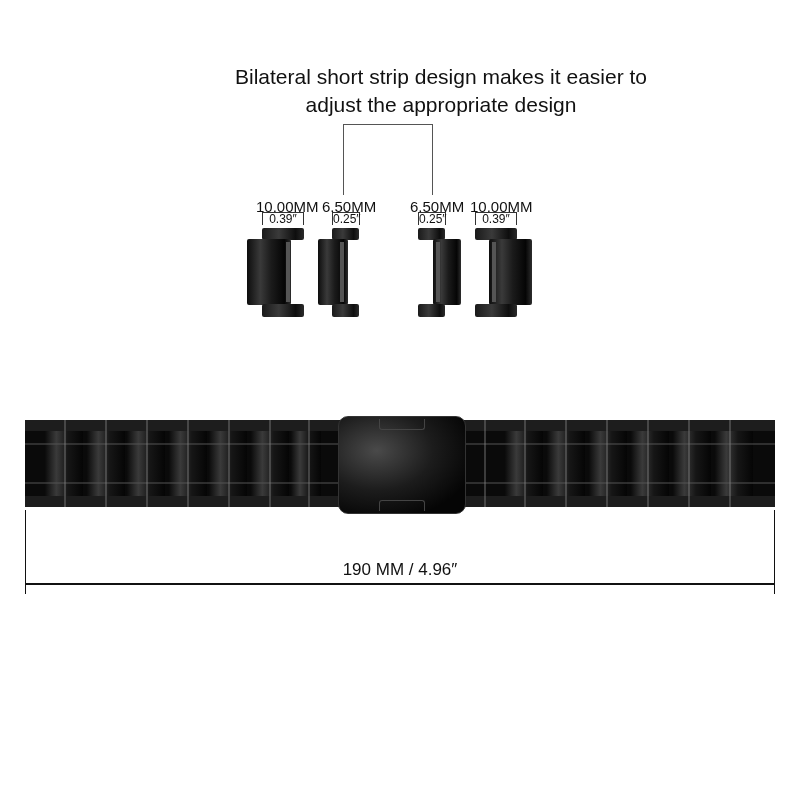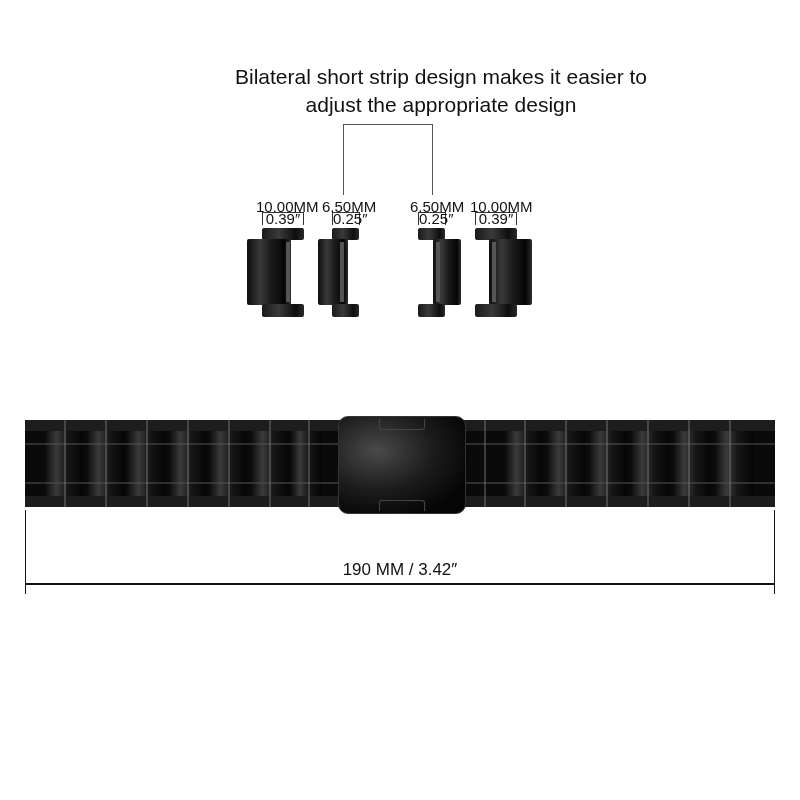--- a/index.html
+++ b/index.html
@@ -1,20 +1,20 @@
 <!DOCTYPE html>
 <html><head>
 <meta charset="utf-8">
 <style>
   html,body{margin:0;padding:0;background:#fff;}
   body{width:800px;height:800px;position:relative;overflow:hidden;font-family:"Liberation Sans",sans-serif;color:#111;}
   .caption{position:absolute;left:0;width:800px;text-align:center;font-size:21px;line-height:26px;padding-left:41px;}
   .abs{position:absolute;}
   .dimlabel{position:absolute;font-size:15px;text-align:center;color:#111;}
-  .inchbox{position:absolute;border:1px solid #333;border-bottom:none;height:12px;font-size:15px;text-align:center;line-height:12px;background:#fff;}
+  .inchbox{position:absolute;border:1px solid #333;border-bottom:none;height:12px;font-size:12px;text-align:center;line-height:12px;background:#fff;}
   .link-cap{position:absolute;background:linear-gradient(90deg,#1a1a1a,#3a3a3a 40%,#0e0e0e 80%,#2a2a2a);border-radius:2px;}
   .link-body{position:absolute;background:linear-gradient(90deg,#0d0d0d,#3a3a3a 30%,#1b1b1b 55%,#050505 85%,#2d2d2d);border-radius:2px;}
   .pin{position:absolute;background:#555;}
   .band{position:absolute;left:25px;top:420px;width:750px;height:87px;background:#0a0a0a;}
   .buckle{position:absolute;left:338px;top:416px;width:126px;height:96px;border-radius:10px;background:radial-gradient(ellipse at 30% 35%,#4a4a4a 0%,#1c1c1c 45%,#050505 80%);border:1px solid #333;}
   .measure-line{position:absolute;background:#111;}
   .length-label{position:absolute;left:0;width:800px;text-align:center;top:560px;font-size:17px;}
 </style>
 </head>
 <body>
@@ -110,13 +110,13 @@
   </svg>
 </div>
 <div class="buckle">
   <div class="abs" style="left:40px;top:2px;width:44px;height:10px;border:1px solid #444;border-top:none;border-radius:0 0 3px 3px;"></div>
   <div class="abs" style="left:40px;bottom:2px;width:44px;height:10px;border:1px solid #444;border-bottom:none;border-radius:3px 3px 0 0;"></div>
 </div>
 
 <div class="measure-line" style="left:25px;top:510px;width:1px;height:84px;"></div>
 <div class="measure-line" style="left:774px;top:510px;width:1px;height:84px;"></div>
 <div class="measure-line" style="left:25px;top:583px;width:750px;height:1.5px;"></div>
-<div class="length-label">190 MM / 3.42″</div>
+<div class="length-label">190 MM / 4.96″</div>
 
 </body></html>

